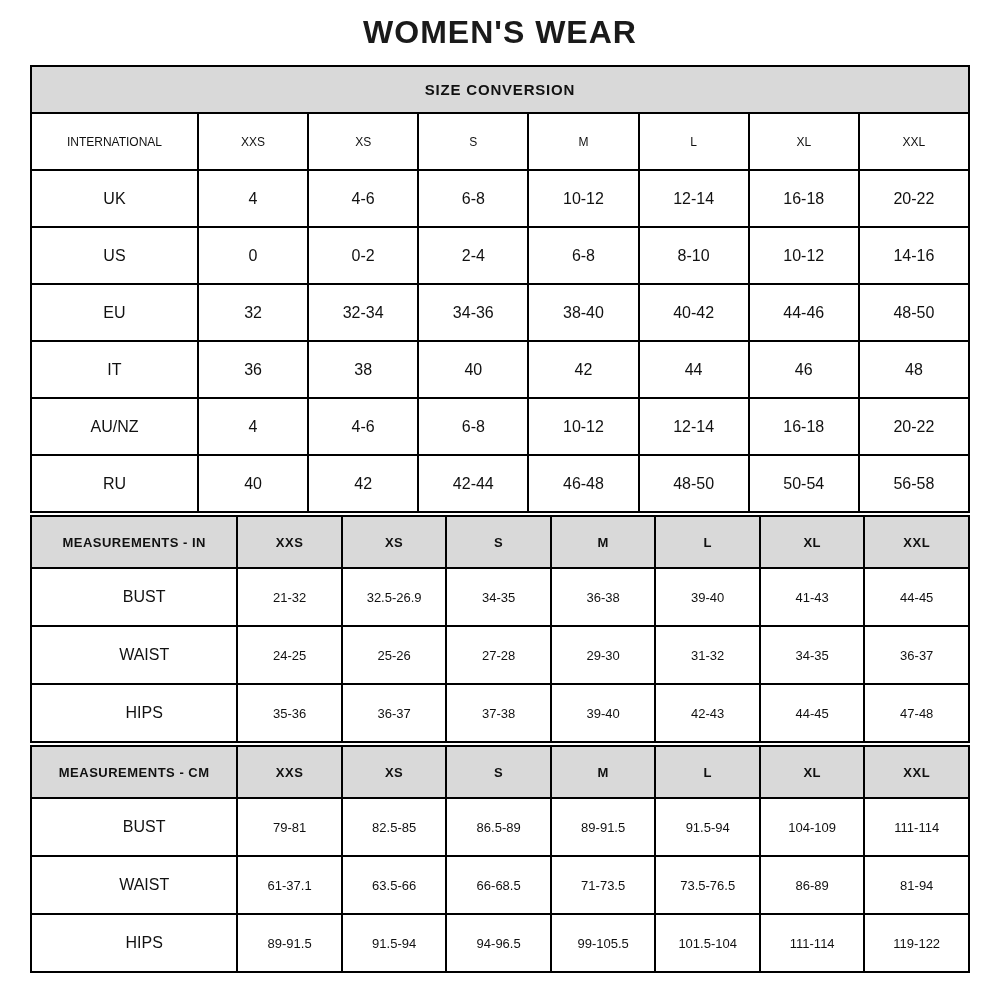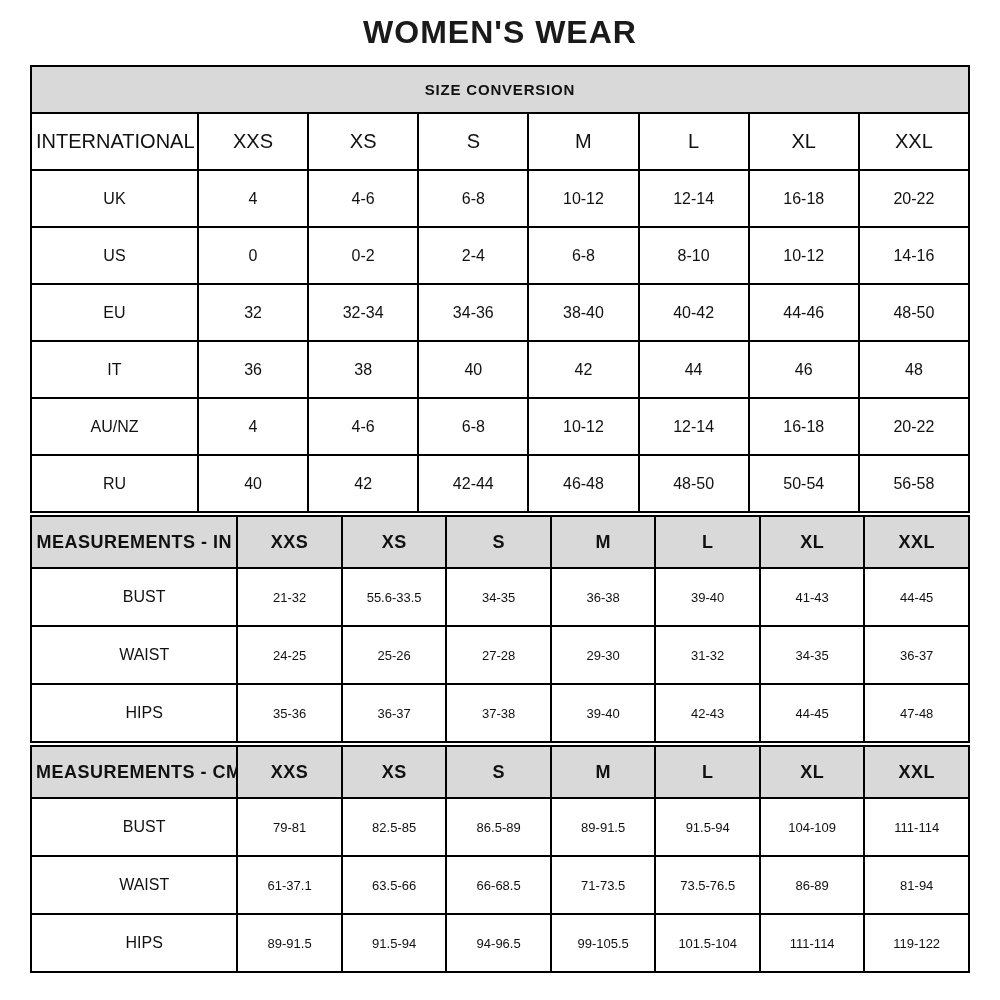--- a/index.html
+++ b/index.html
@@ -43,34 +43,34 @@
   .size-table .table-title {
     background: #d9d9d9;
     font-weight: bold;
     font-size: 15px;
     letter-spacing: 0.8px;
     height: 45px;
   }
   .size-table .header-row th {
     background: #ffffff;
     font-weight: normal;
-    font-size: 20px;
+    font-size: 12px;
     height: 55px;
   }
   .size-table td {
     font-weight: normal;
     font-size: 16px;
     height: 55px;
   }
   
   .measure-table .col-label { width: 22%; }
   .measure-table .header-row th {
     background: #d9d9d9;
     font-weight: bold;
-    font-size: 18px;
+    font-size: 13px;
     letter-spacing: 0.5px;
     height: 50px;
   }
   .measure-table td {
     font-size: 13px;
     height: 56px;
   }
   .measure-table td.first-col {
     font-size: 16px;
     padding-left: 24px;
@@ -179,21 +179,21 @@
           <th>XS</th>
           <th>S</th>
           <th>M</th>
           <th>L</th>
           <th>XL</th>
           <th>XXL</th>
         </tr>
         <tr>
           <td class="first-col">BUST</td>
           <td>21-32</td>
-          <td>55.6-33.5</td>
+          <td>32.5-26.9</td>
           <td>34-35</td>
           <td>36-38</td>
           <td>39-40</td>
           <td>41-43</td>
           <td>44-45</td>
         </tr>
         <tr>
           <td class="first-col">WAIST</td>
           <td>24-25</td>
           <td>25-26</td>

